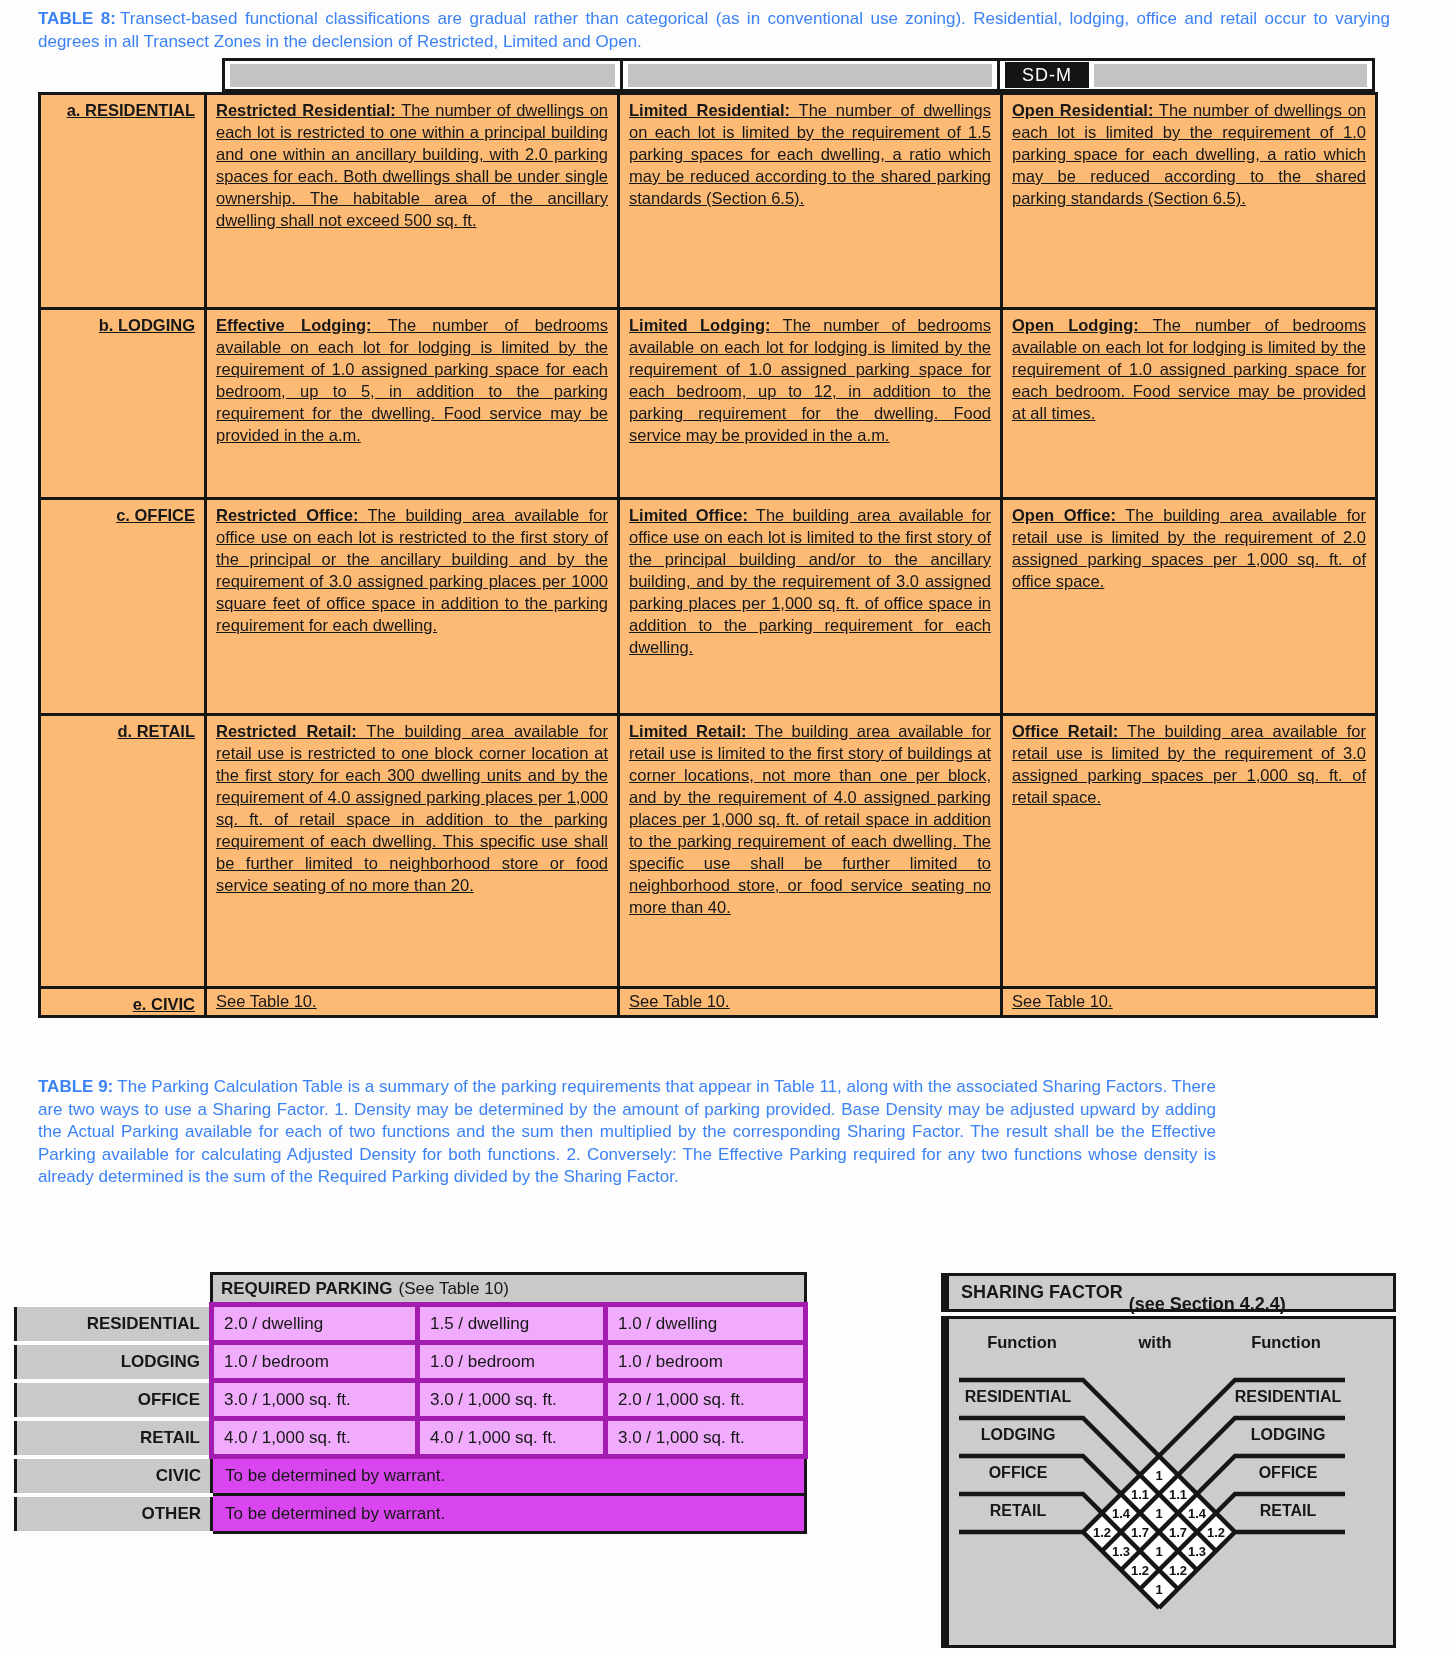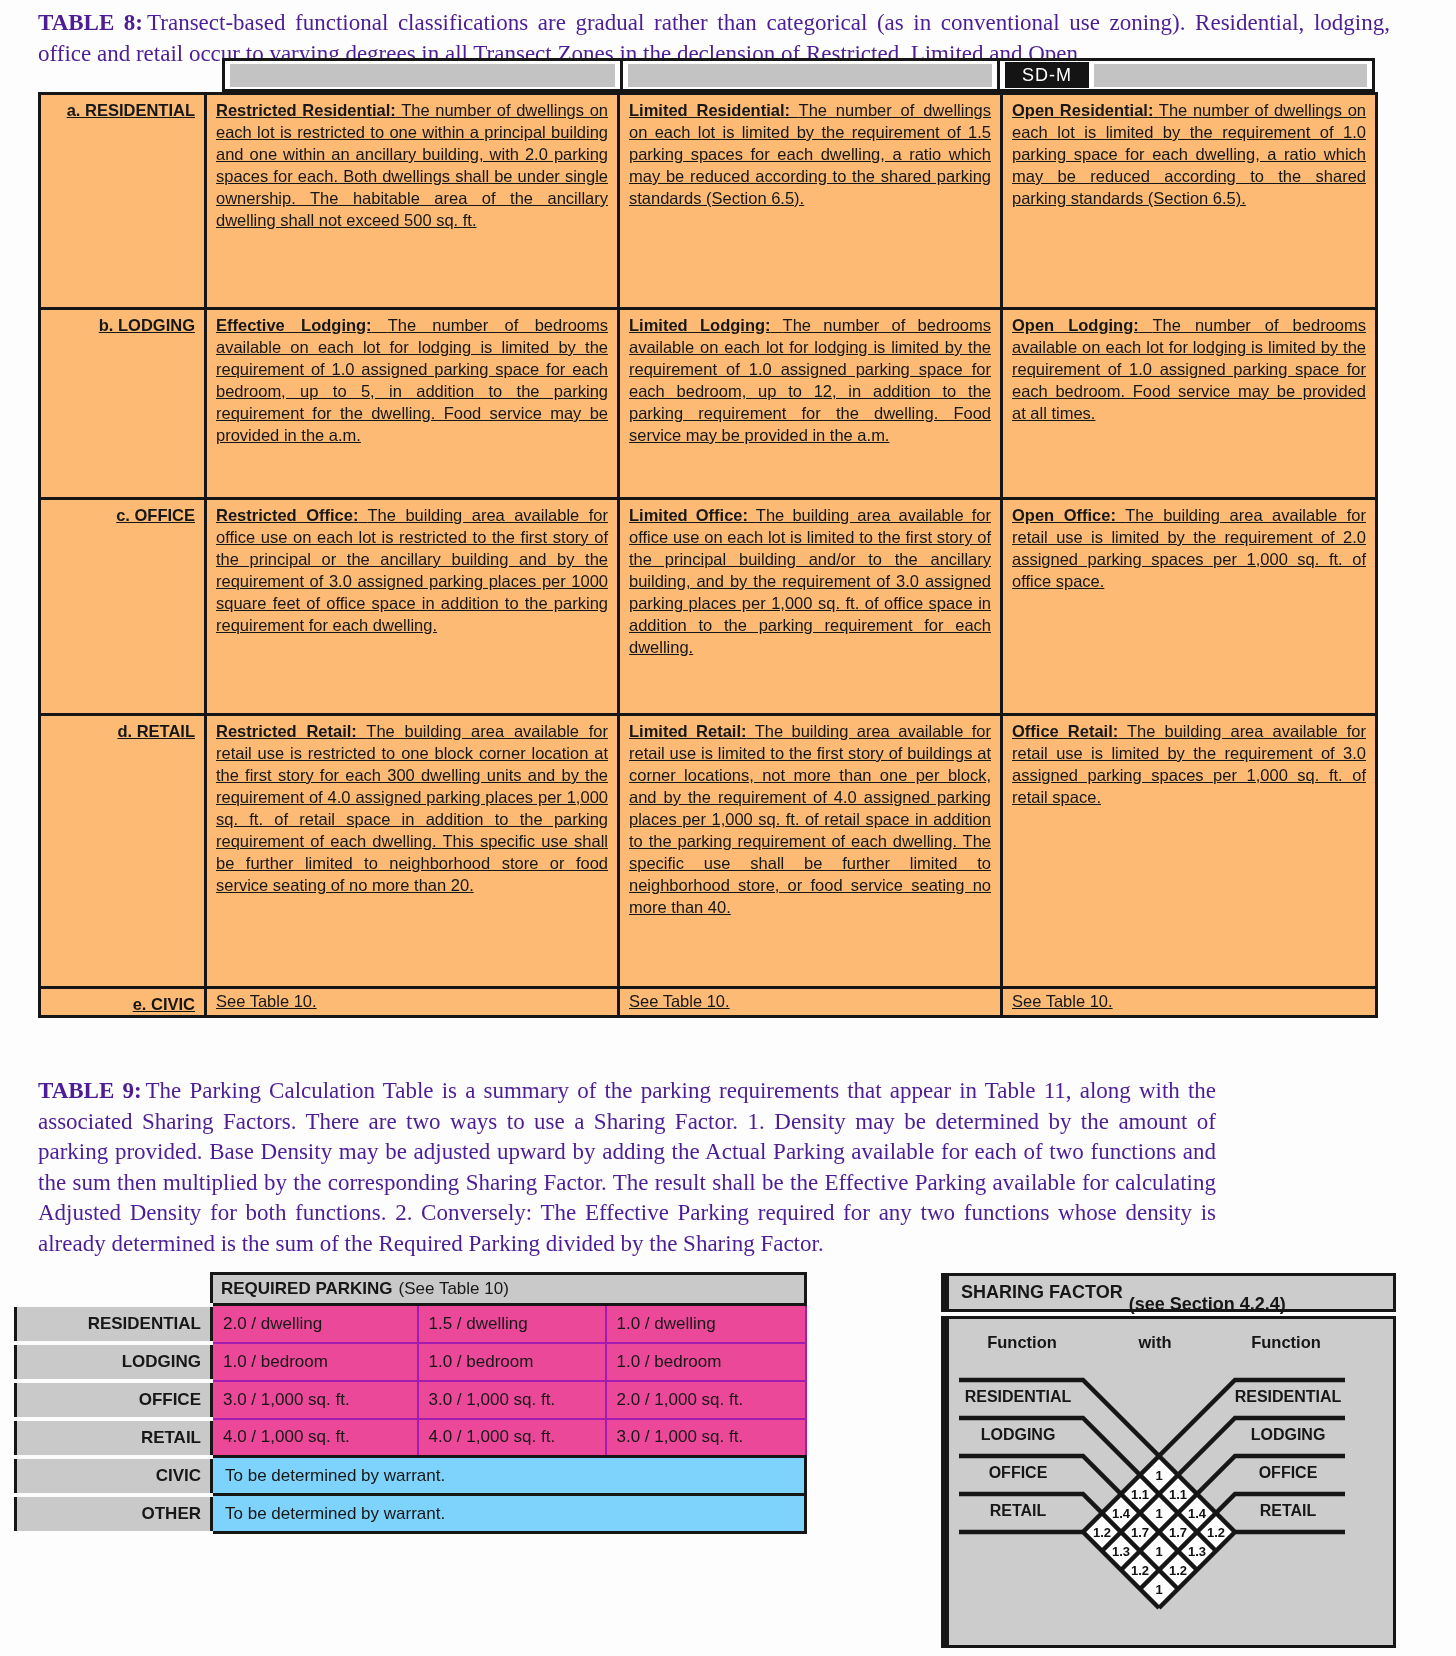--- a/index.html
+++ b/index.html
@@ -1,19 +1,19 @@
 <!DOCTYPE html>
 <html><head>
 <meta charset="utf-8">
 <style>
   * { margin:0; padding:0; box-sizing:border-box; }
   body { background:#e8e8e8; font-family:"Liberation Sans", sans-serif; color:#171717; }
   .page { position:relative; width:1456px; height:1656px; background:#fdfdfd; overflow:hidden; margin:0 auto; }
 
-  .cap { position:absolute; font-size:23px; line-height:1.33; text-align:justify; color:#4c1d95;font-family:Liberation Serif, serif; }
+  .cap { position:absolute; font-size:17px; line-height:1.33; text-align:justify; color:#3b82f6; }
   .cap b { margin-right:4px; }
 
   
   .t8head { position:absolute; left:222px; top:58px; width:1153px; height:34px;
             border:3px solid #161616; display:flex; background:#fff; }
   .t8hc { display:flex; align-items:center; padding:0 5px; }
   .t8hc + .t8hc { border-left:3px solid #161616; }
   .gbox { background:#c3c3c3; height:23px; flex:1; }
   .sdm { background:#141414; color:#fff; font-size:18px; letter-spacing:1px;
          width:84px; height:26px; display:flex; align-items:center; justify-content:center; margin-right:5px; }
@@ -31,22 +31,22 @@
   #rp td { font-size:17px; }
   .rp-empty { border:none; }
   .rphead { border:3px solid #161616; background:#c9c9c9; height:31px; padding:0 8px; font-size:18px; }
   .rphead b { margin-right:6px; }
   .rpt { border:3px solid #161616; background:#c9c9c9; height:36px; position:relative; padding:0; }
   .tbox { position:absolute; top:3px; height:28px; background:#151515; color:#fff;
           font-weight:bold; font-size:16px; display:flex; align-items:center; justify-content:center; }
   .rpl { background:#c9c9c9; border-top:4px solid #fdfdfd; border-bottom:4px solid #fdfdfd;
          border-left:3px solid #161616; border-right:3px solid #161616;
          text-align:right; font-weight:bold; padding:0 9px 0 0; height:38px; }
-  .rpv { border:2px solid #a21caf; background:#ec4899; padding:0 10px; height:38px; }
-  .rpw { border:3px solid #161616; background:#7dd3fc; padding:0 12px; height:34px; }
+  .rpv { border:5px solid #a21caf; background:#f0abfc; padding:0 10px; height:38px; }
+  .rpw { border:3px solid #161616; background:#d946ef; padding:0 12px; height:34px; }
 
   
   #sf { position:absolute; left:941px; top:1273px; width:455px; }
   .sfhead { border:3px solid #161616; border-left-width:8px; background:#cccccc; height:39px;
             display:flex; align-items:center; padding:0 12px; font-size:18px; font-weight:bold; }
   .sfhead span { font-weight:bold; margin-left:6px;margin-top:24px; }
   .sfbody { position:relative; margin-top:4px; border:3px solid #161616; border-left-width:8px;
             background:#cccccc; height:332px; }
   .sfcolh { position:absolute; width:130px; text-align:center; font-weight:bold; font-size:16.5px; top:14px; }
   .sfl { position:absolute; width:130px; text-align:center; font-weight:bold; font-size:16px; }

